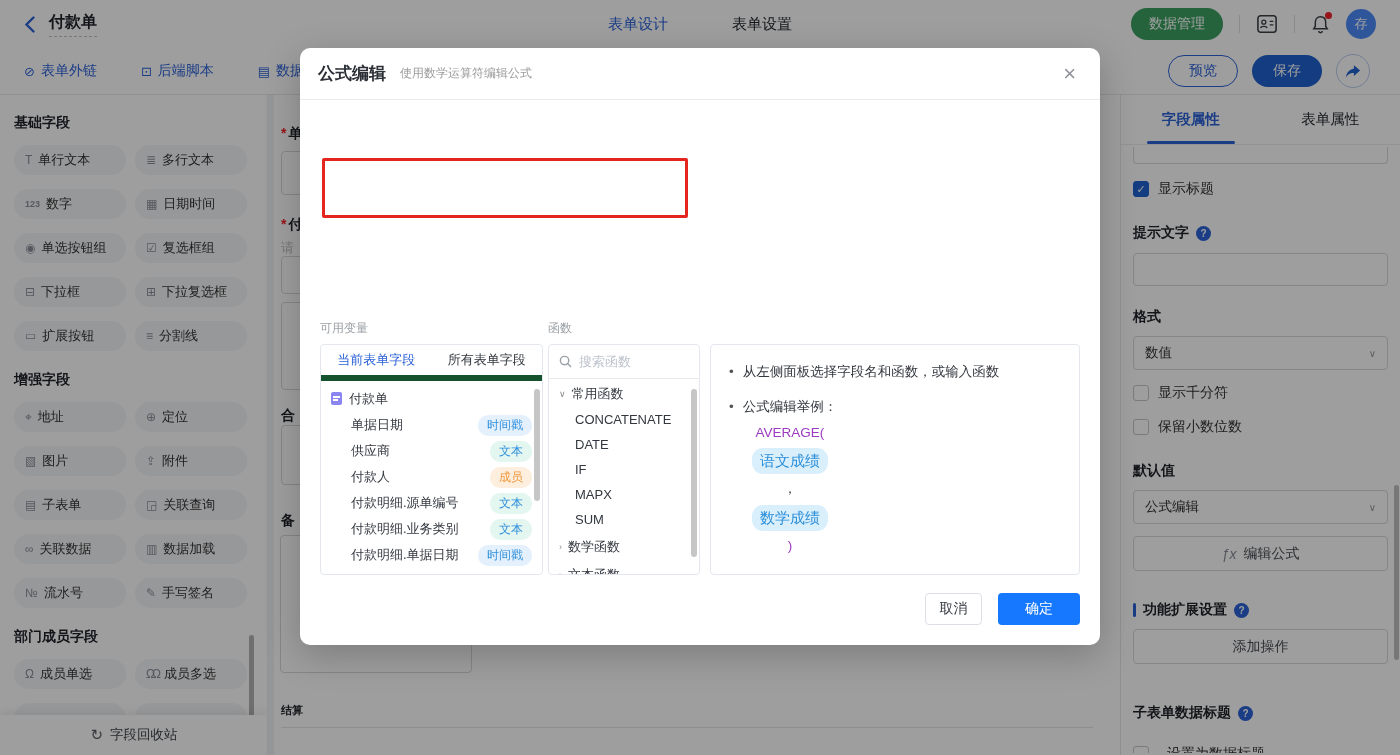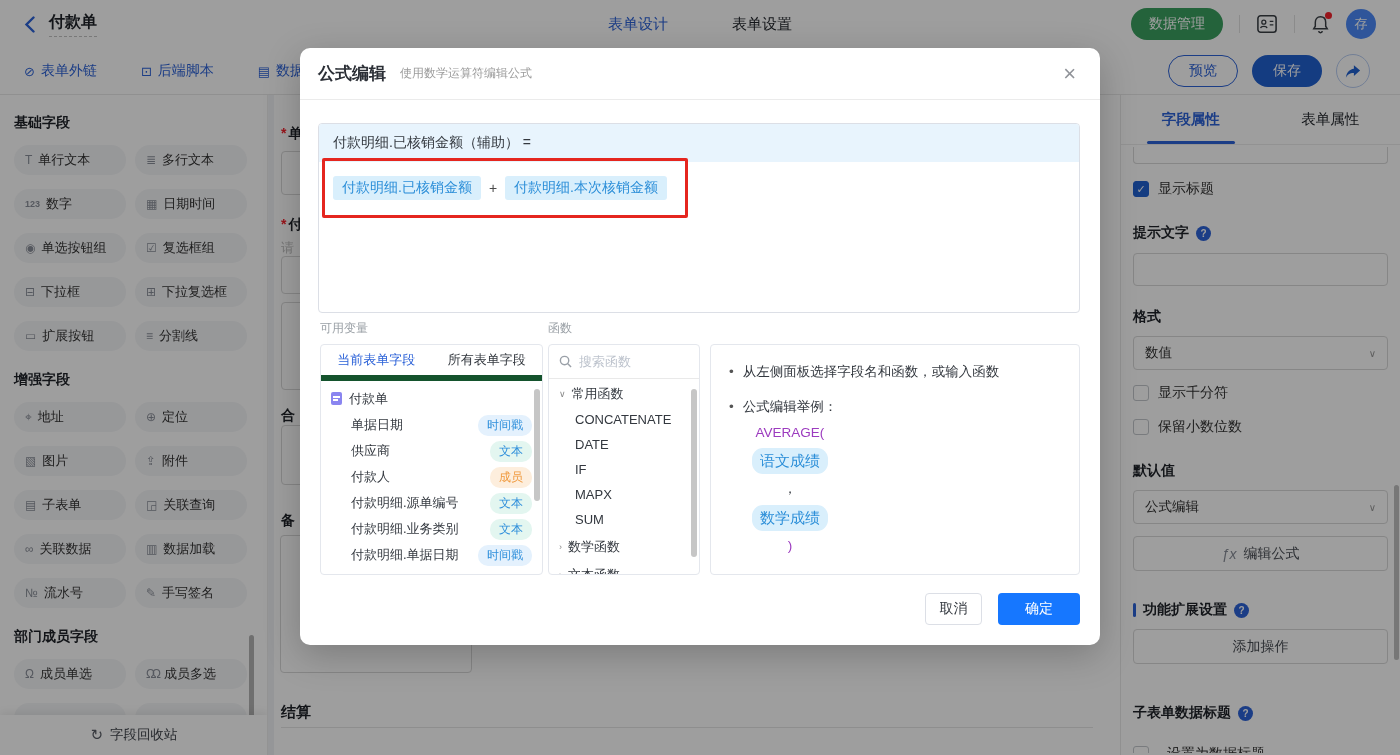--- a/index.html
+++ b/index.html
@@ -53,21 +53,21 @@
   .side-scroll{position:absolute;right:13px;top:540px;width:5px;height:105px;background:#b3b3b3;border-radius:3px;}
 
   
   .canvas{position:absolute;left:268px;top:95px;width:852px;height:660px;background:#f0f2f5;}
   .form-card{position:absolute;left:6px;top:0;width:846px;height:660px;background:#fff;}
   .cv{position:absolute;font-size:14px;color:#1f2329;font-weight:bold;}
   .cv .req{color:#f5222d;margin-right:2px;}
   .cv-ph{position:absolute;font-size:13px;color:#bfbfbf;font-weight:normal;}
   .cv-box{position:absolute;border:1px solid #d9d9d9;border-radius:4px;background:#fff;}
   .cv-divider{position:absolute;height:1px;background:#e5e5e5;}
-  .cv-section{font-size:15px;}
+  .cv-section{font-size:11px;}
 
   
   .right-sidebar{position:absolute;right:0;top:95px;width:280px;height:660px;background:#fff;
     border-left:1px solid #e8e8e8;z-index:1;}
   .rs-tabs{display:flex;height:50px;border-bottom:1px solid #ececec;}
   .rs-tab{flex:1;position:relative;display:flex;align-items:center;justify-content:center;
     font-size:14.5px;color:#1f2329;cursor:pointer;}
   .rs-tab.active{color:#2d63d8;font-weight:bold;}
   .rs-tab.active::after{content:"";position:absolute;bottom:0;left:50%;transform:translateX(-50%);
     width:88px;height:3px;background:#2d63d8;border-radius:2px;}
@@ -402,28 +402,20 @@
 
 <div class="dim"></div>
 
 <div class="modal">
   <div class="m-header">
     <span class="m-title">公式编辑</span>
     <span class="m-sub">使用数学运算符编辑公式</span>
     <span class="m-close">×</span>
   </div>
 
-  <div class="formula-box">
-    <div class="formula-bar">付款明细.已核销金额（辅助） =</div>
-    <div class="formula-body">
-      <span class="chip">付款明细.已核销金额</span>
-      <span class="op">+</span>
-      <span class="chip">付款明细.本次核销金额</span>
-    </div>
-  </div>
   <div class="annotation"></div>
 
   <span class="panel-label" style="left:20px;">可用变量</span>
   <span class="panel-label" style="left:248px;">函数</span>
 
   <div class="panel vars-panel">
     <div class="vars-tabs">
       <span class="v-tab active">当前表单字段</span>
       <span class="v-tab">所有表单字段</span>
     </div>

